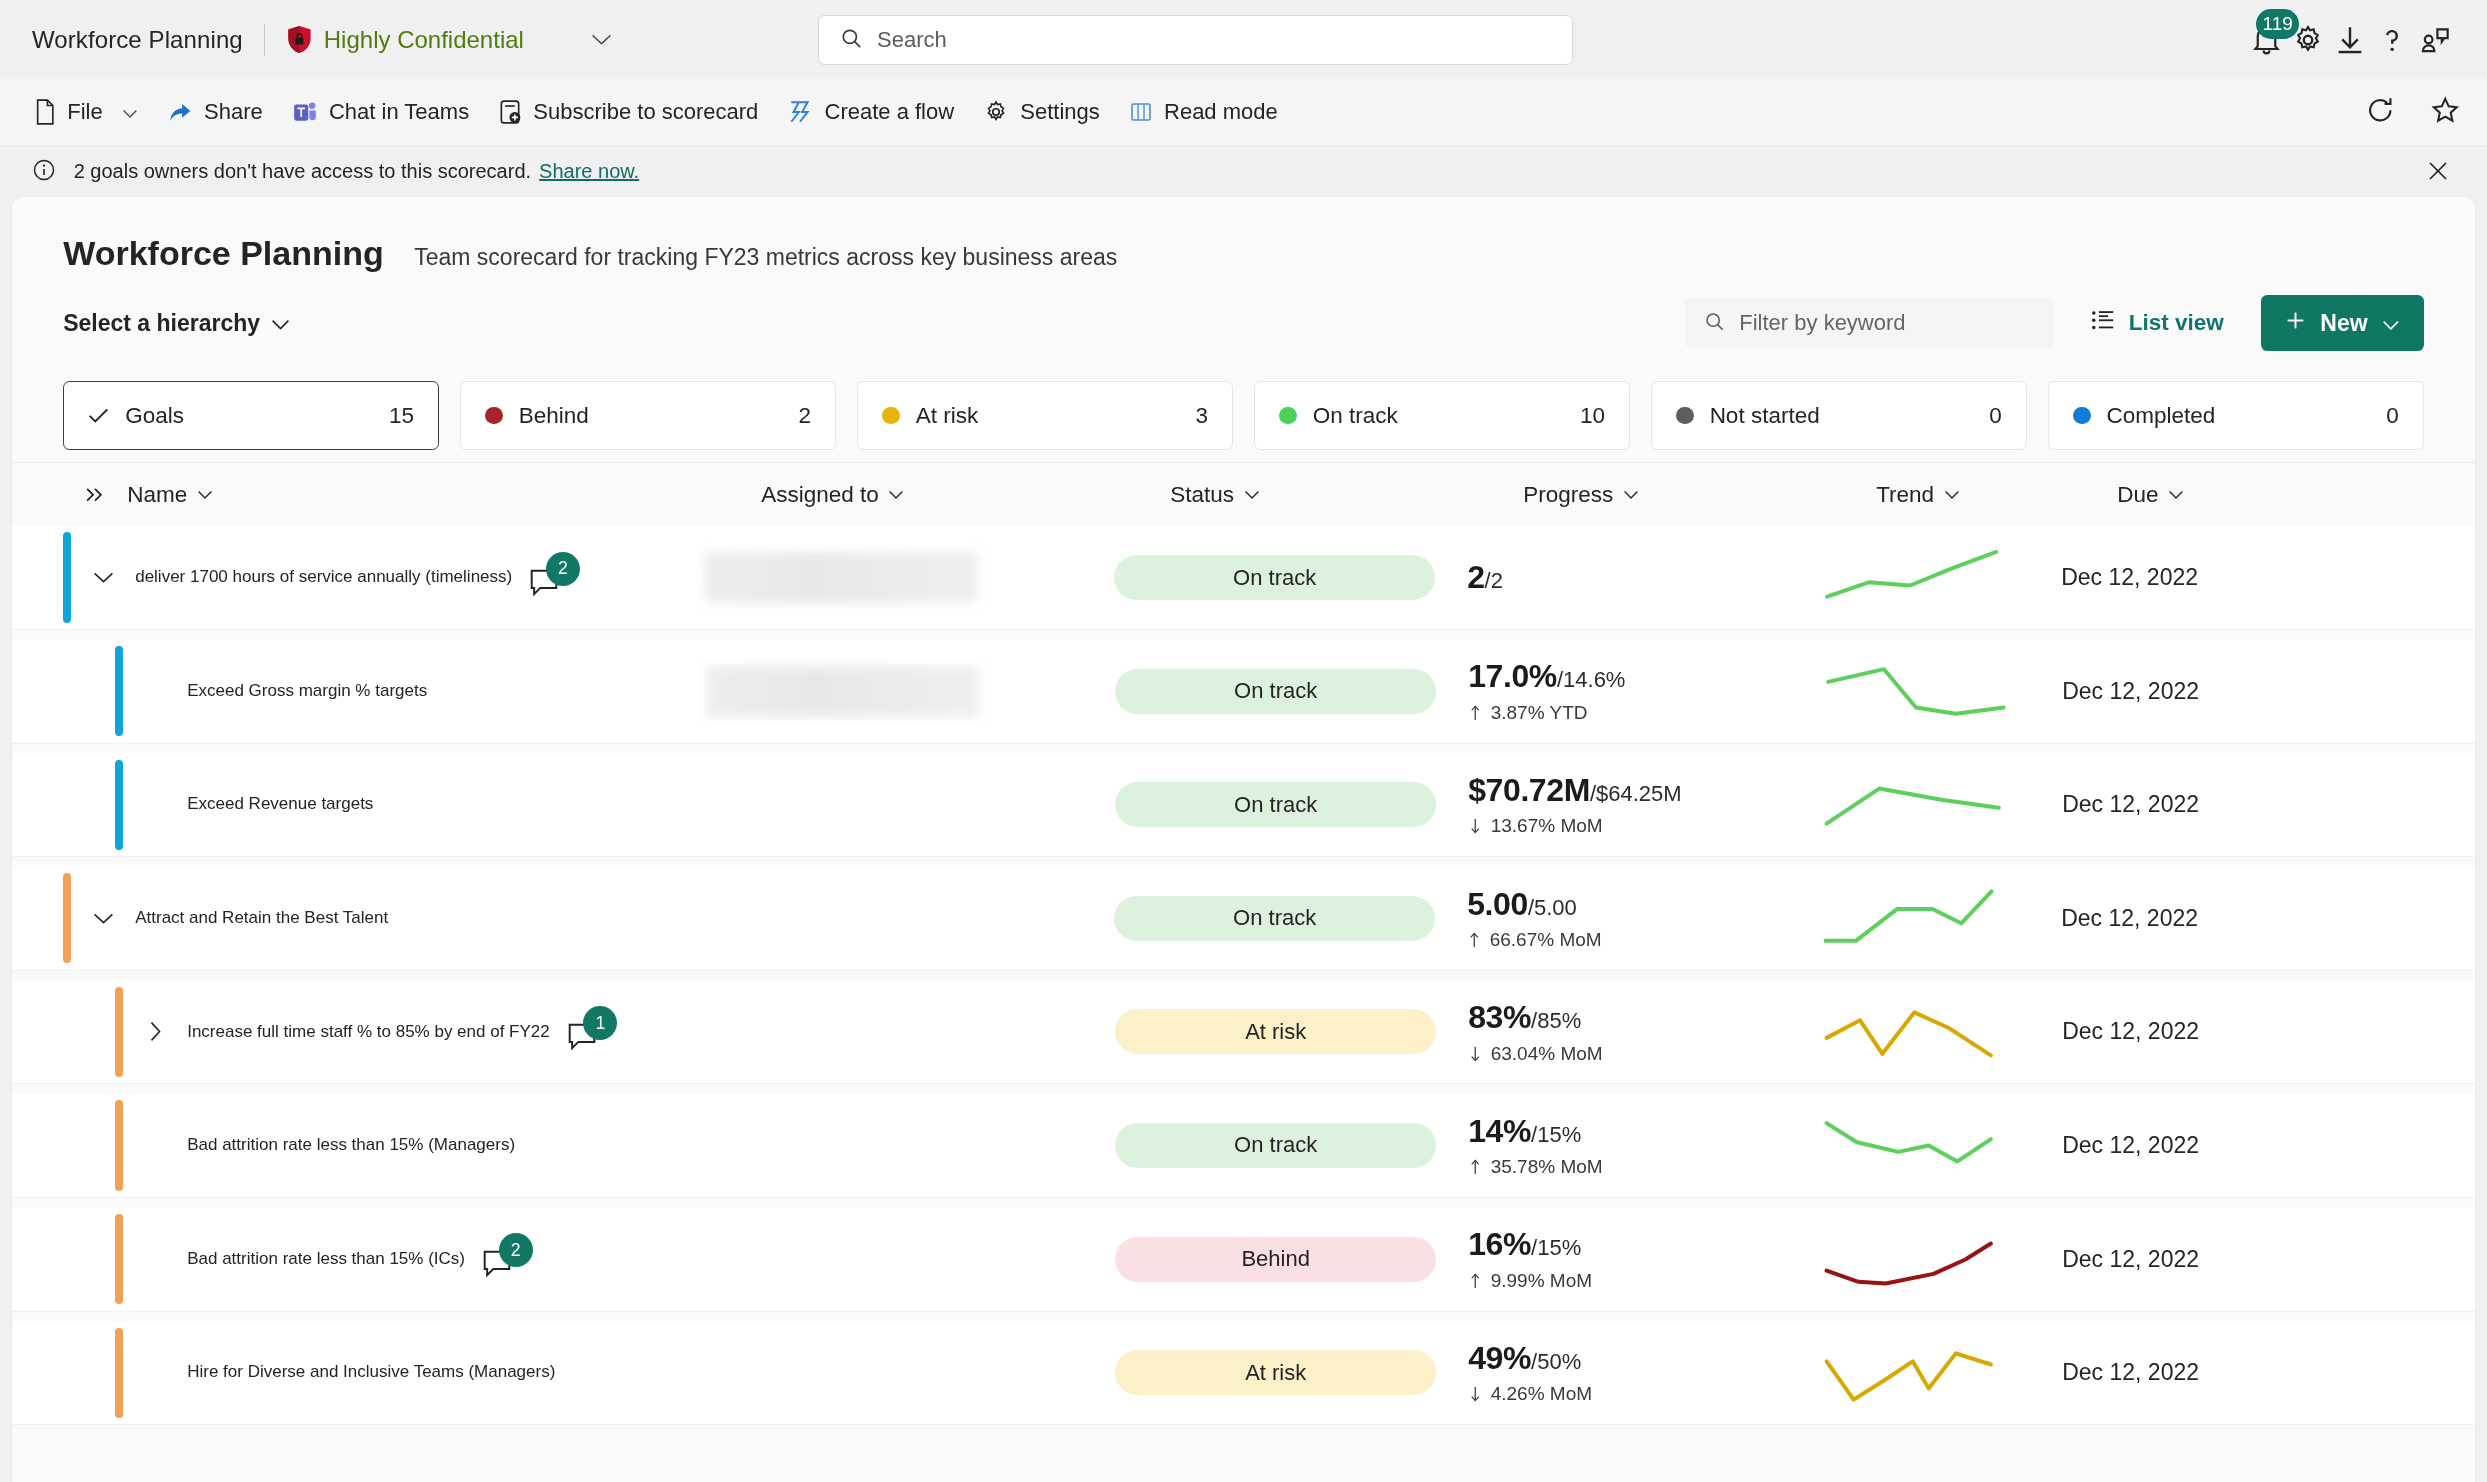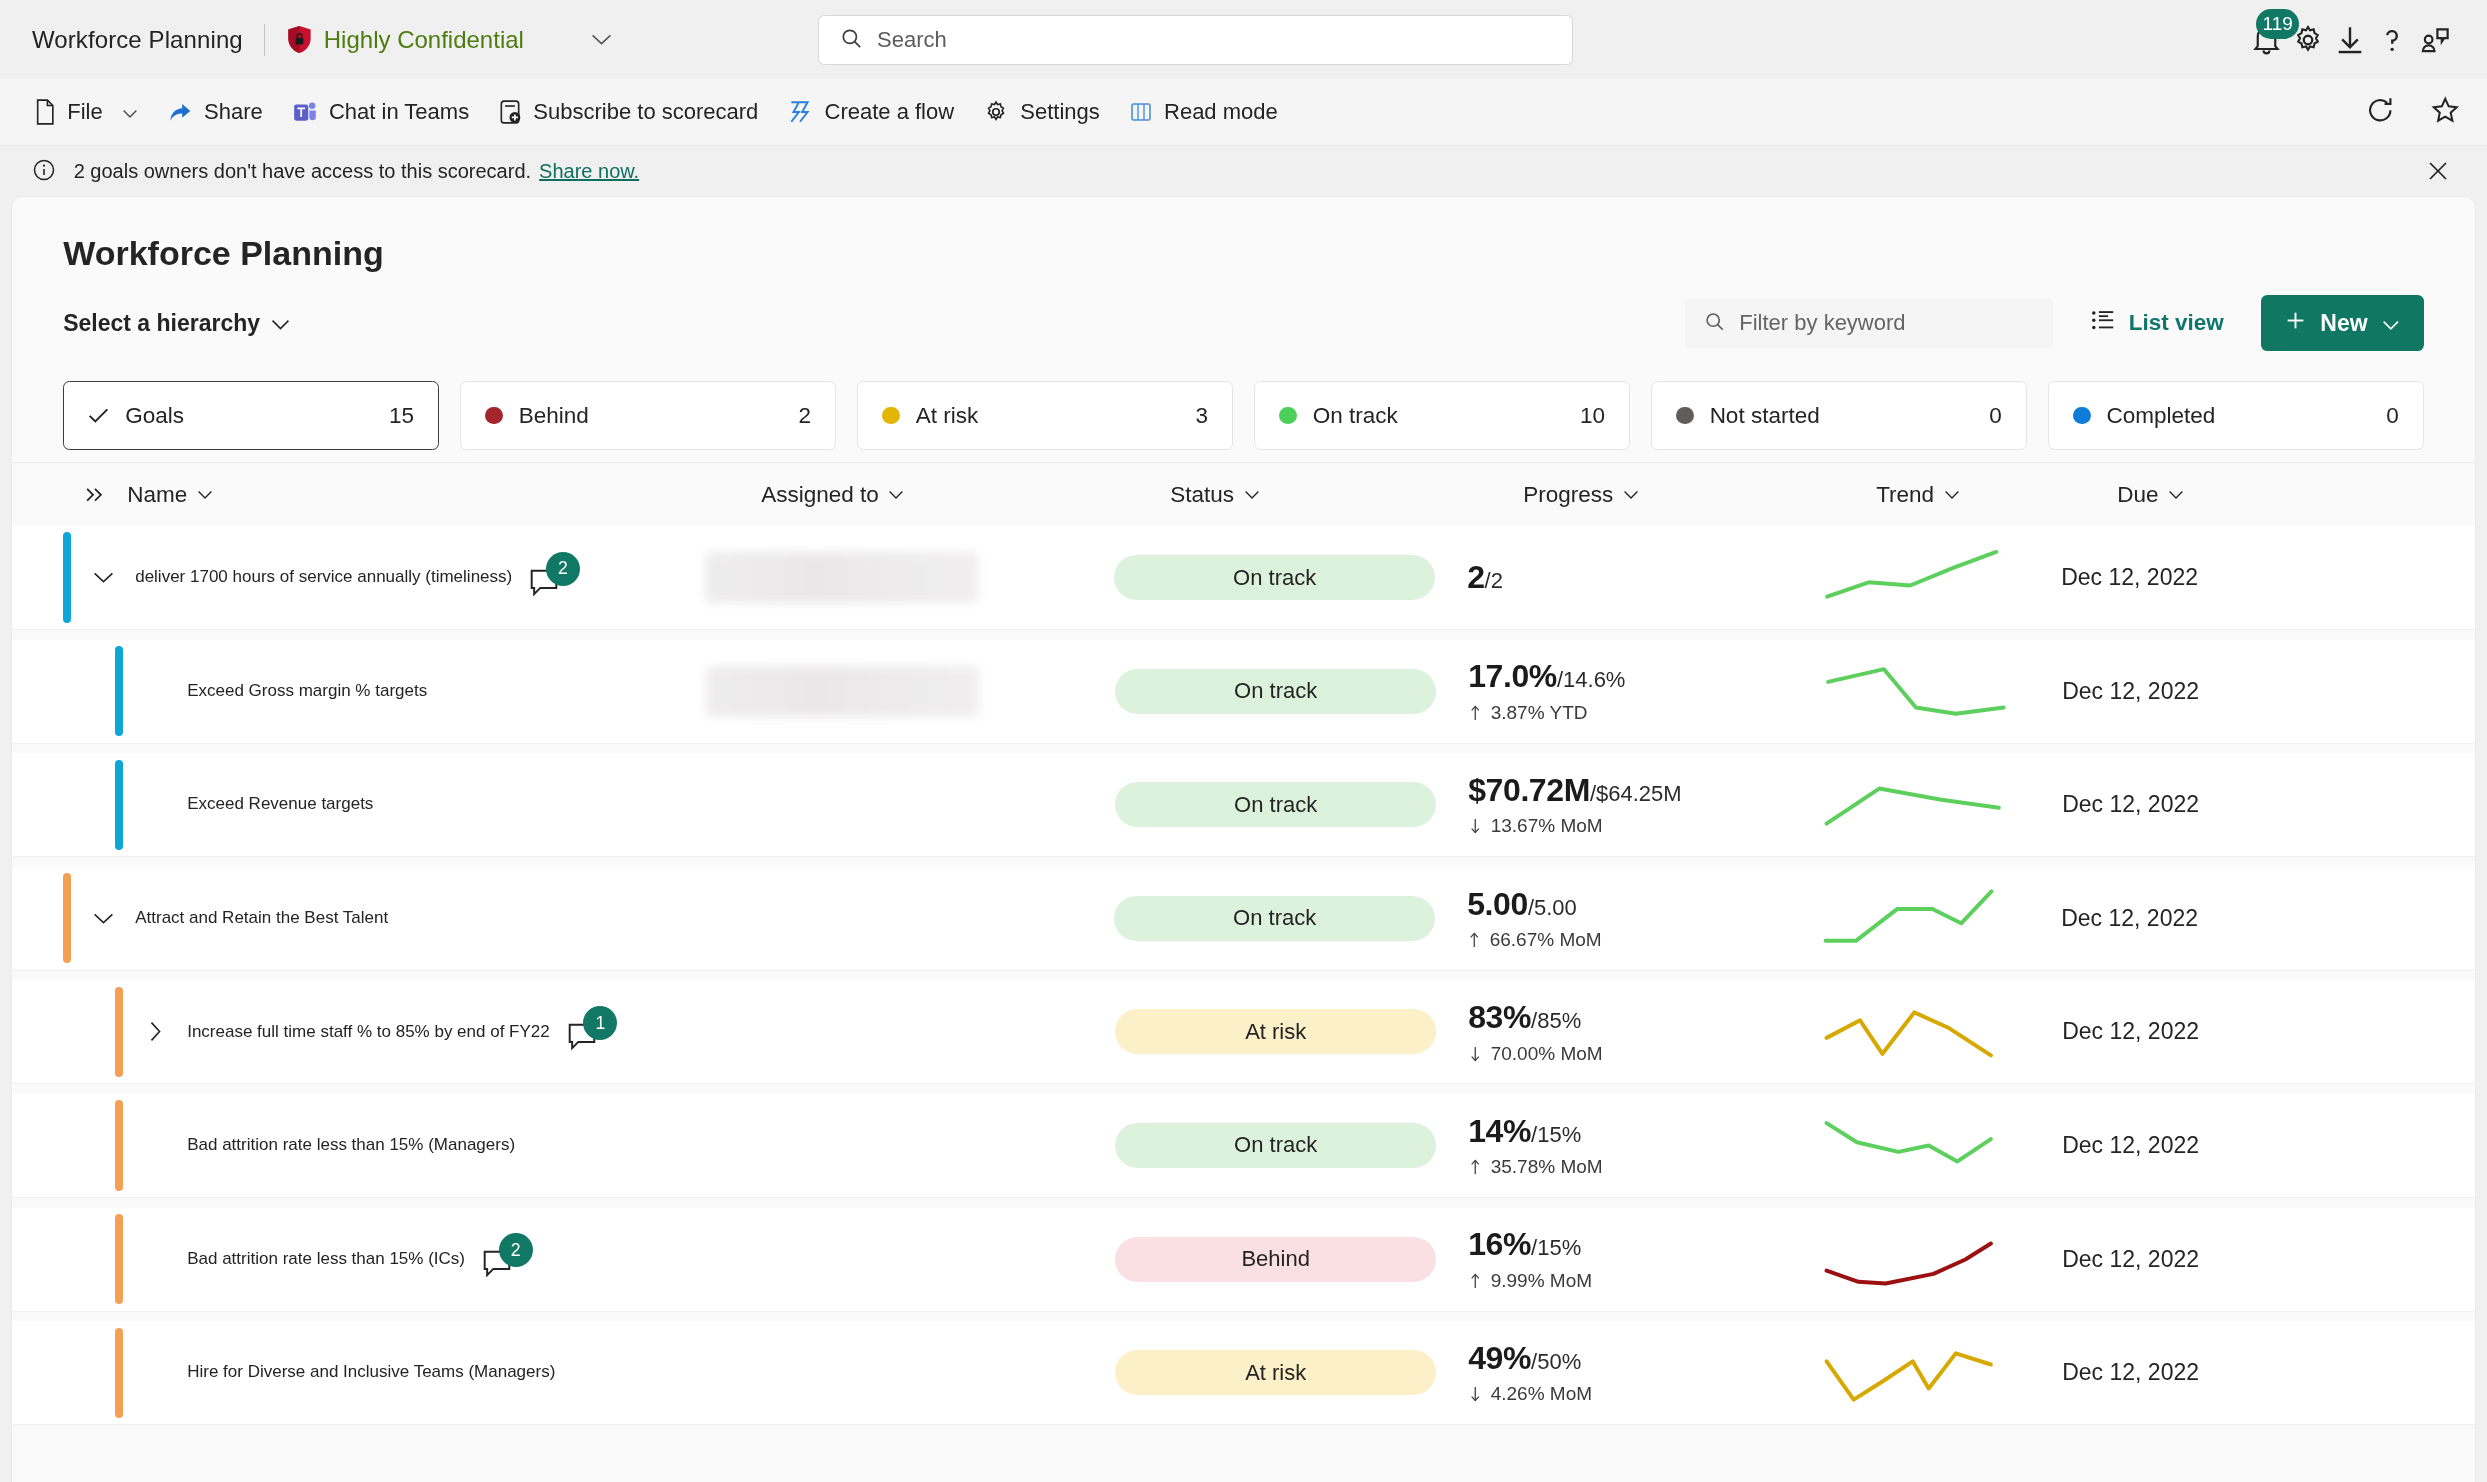--- a/index.html
+++ b/index.html
@@ -292,20 +292,21 @@
           <line x1="20" y1="4" x2="4" y2="20" stroke="#242424" stroke-width="1.7"></line>
         </svg>
     </span>
   </div>
 
   <div class="content">
 
     <div class="page-head">
       <div class="ph-row1">
         <span class="page-title">Workforce Planning</span>
+        <span class="page-sub">Team scorecard for tracking FY23 metrics across key business areas</span>
       </div>
       <div class="ph-row2">
         <div class="hierarchy">
           <span>Select a hierarchy</span>
           <span>
             <svg width="19" height="11.2" viewBox="0 0 24 14">
                 <path d="M2 2 L12 12 L22 2" stroke="#242424" stroke-width="2" fill="none"></path>
               </svg>
           </span>
         </div>
@@ -594,21 +595,21 @@
               <span class="cell col-status">
                 <span class="statuspill st-atrisk">At risk</span>
               </span>
               <span class="cell col-prog progress" style="flex-direction:column;align-items:flex-start;justify-content:center">
                 <span><span class="big">83%</span><span class="target">/85%</span></span>
                 <span class="delta">
                   <svg width="14.5" height="16" viewBox="0 0 14 18">
                     <line x1="7" y1="1" x2="7" y2="16" stroke="#3a3a3a" stroke-width="1.4"></line>
                     <path d="M3 12 L7 16.4 L11 12" stroke="#3a3a3a" stroke-width="1.4" fill="none"></path>
                   </svg>
-                  <span>70.00% MoM</span>
+                  <span>63.04% MoM</span>
                 </span>
               </span>
               <span class="cell col-trend">
                 <svg class="spark" viewBox="0 0 240 84">
                   <polyline points="6,50 48,28 76,70 116,18 160,38 212,72" fill="none" stroke="#d6a800" stroke-width="5" stroke-linejoin="round" stroke-linecap="round"></polyline>
                 </svg>
               </span>
               <span class="cell col-due">
                 <span class="due">Dec 12, 2022</span>
               </span>

